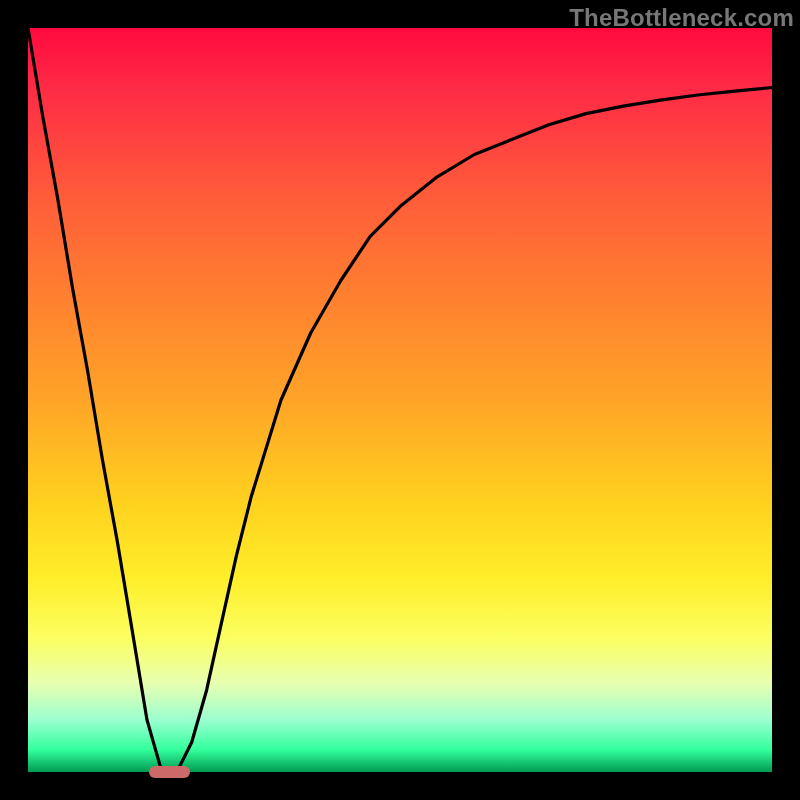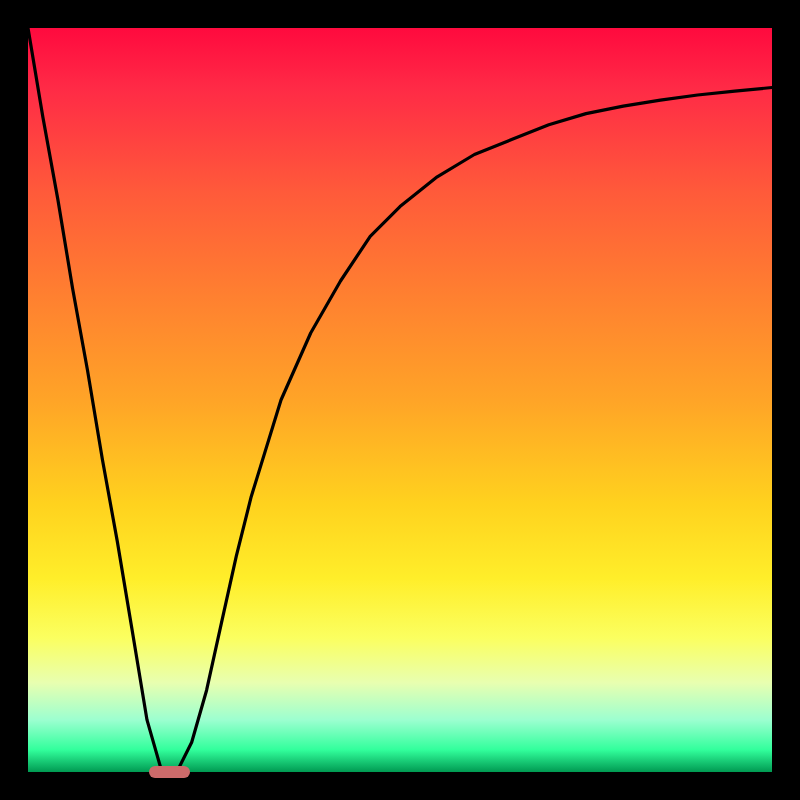--- a/index.html
+++ b/index.html
@@ -74,14 +74,15 @@
   <div class="plot-area">
 
     <svg class="curve" viewBox="0 0 744 744" preserveAspectRatio="none">
       <path id="curve-path" fill="none" stroke="#000000" stroke-width="3.2" stroke-linecap="round" stroke-linejoin="round" d="M0.0 0.0 L14.9 89.3 L29.8 171.1 L44.6 260.4 L59.5 342.2 L74.4 431.5 L89.3 513.4 L104.2 602.6 L119.0 691.9 L133.9 744.0 L148.8 744.0 L163.7 714.2 L178.6 662.2 L193.4 595.2 L208.3 528.2 L223.2 468.7 L253.0 372.0 L282.7 305.0 L312.5 253.0 L342.2 208.3 L372.0 178.6 L409.2 148.8 L446.4 126.5 L483.6 111.6 L520.8 96.7 L558.0 85.6 L595.2 78.1 L632.4 72.2 L669.6 67.0 L706.8 63.2 L744.0 59.5"></path>
     </svg>
 
     <div class="marker" id="marker" style="left: 120.528px; top: 738.048px; width: 41.664px; height: 11.904px; background: rgb(204, 106, 106);"></div>
 
   </div>
 
+  <div class="watermark">TheBottleneck.com</div>
 
 </div>
 
 </body></html>

